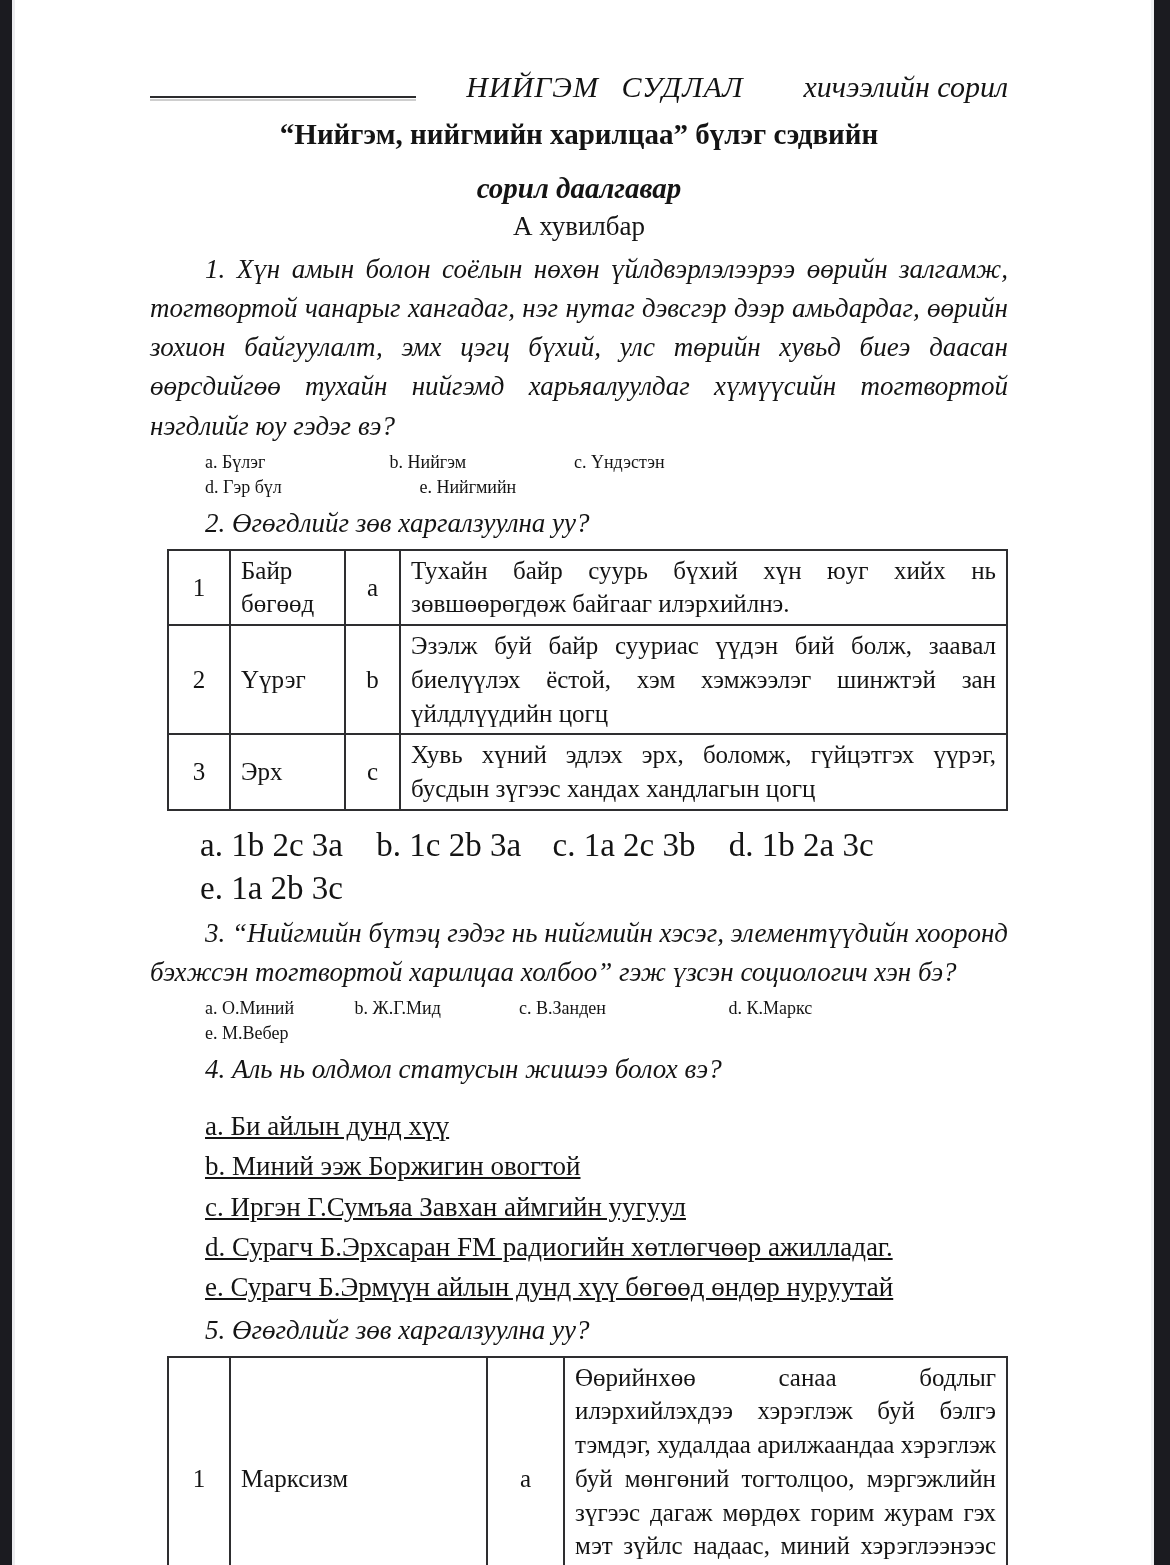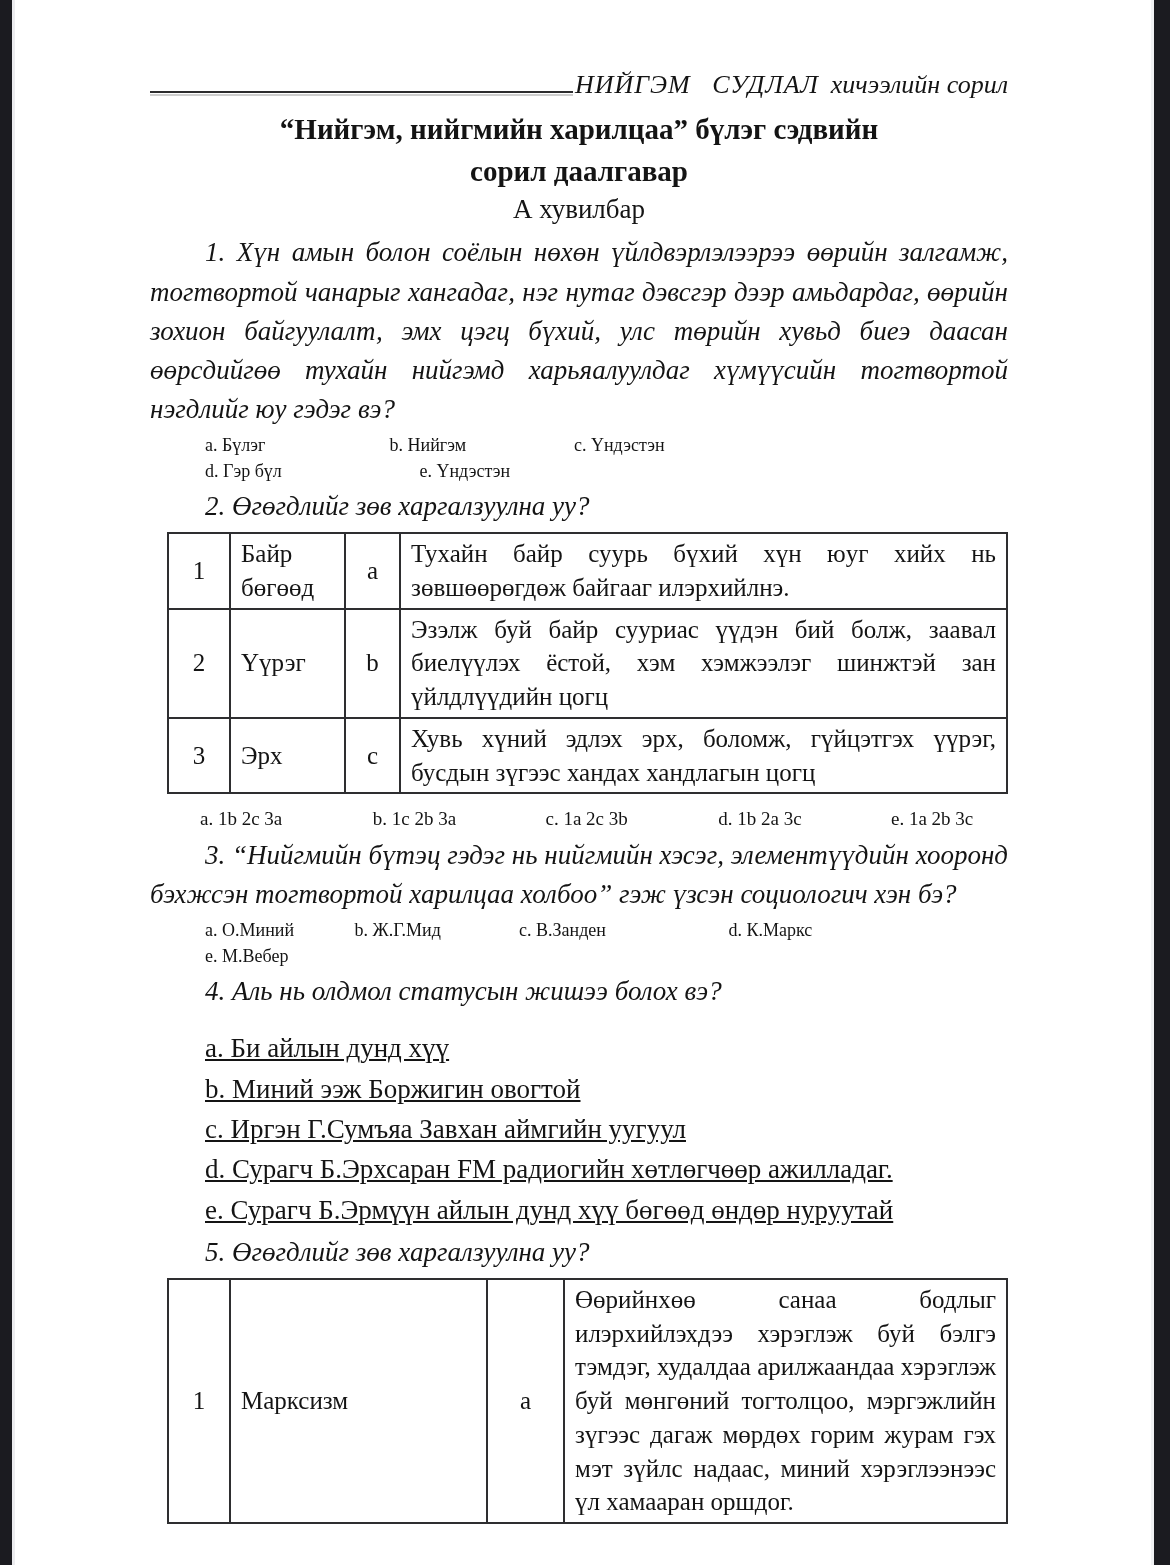--- a/index.html
+++ b/index.html
@@ -9,21 +9,21 @@
     font-family:"Liberation Serif","DejaVu Serif",serif;
   }
   .edge-left{position:absolute;left:0;top:0;width:12px;height:1565px;background:#1b1b20;}
   .edge-left-line{position:absolute;left:12px;top:0;width:3px;height:1565px;background:#ececef;}
   .edge-right{position:absolute;right:0;top:0;width:16px;height:1565px;background:#1b1b20;}
   .edge-right-line{position:absolute;right:16px;top:0;width:3px;height:1565px;background:#f1f2f4;}
 
   .page{position:absolute;left:150px;top:70px;width:858px;}
 
   
-  .doc-header{display:flex;align-items:flex-end;font-style:italic;font-size:26px;line-height:1.15;white-space:nowrap;}
+  .doc-header{display:flex;align-items:flex-end;font-style:italic;font-size:30px;line-height:1.15;white-space:nowrap;gap:48px;}
   .header-rule{flex:1 1 auto;height:0;border-bottom:2px solid #2c2c2e;box-shadow:0 3px 0 rgba(60,60,60,.25);margin:0 2px 7px 0;}
   .header-main{word-spacing:14px;letter-spacing:1px;}
   .header-sub{margin-left:12px;}
 
   
   .title{ text-align:center;font-weight:700;font-size:29px;line-height:1.32;margin-top:10px;}
   .variant{text-align:center;font-size:27px;margin:4px 0 8px;}
 
   
   .qpara{font-style:italic;font-size:27px;line-height:1.45;text-align:justify;text-indent:55px;margin:4px 0;}
@@ -31,21 +31,21 @@
 
   
   .optrow{font-size:18px;line-height:1.42;margin-left:55px;}
   .opt{display:inline-block;}
   .w180{width:180px;} .w210{width:210px;}
   .w145{width:145px;} .w160{width:160px;} .w205{width:205px;} .w200{width:200px;}
   .vopts{font-size:27px;line-height:1.46;margin-left:55px;text-decoration:underline;}
   .vopts div{margin:1px 0;}
 
   
-  .ansrow{font-size:19px;margin:13px 0 4px 50px;line-height:1.3;}
+  .ansrow{font-size:33px;margin:13px 0 4px 50px;line-height:1.3;}
   .ans{display:inline-block;width:168px;}
   .ans:last-child{width:auto;}
 
   
   table.match{border-collapse:collapse;margin:6px 0 2px 17px;width:841px;table-layout:fixed;}
   table.match td{border:2px solid #2e2e30;font-size:25px;line-height:1.35;padding:3px 10px;vertical-align:middle;}
   td.c-num{width:40px;text-align:center;}
   table.t1 td.c-term{width:93px;}
   table.t1 td.c-letter{width:33px;text-align:center;}
   table.t2 td.c-term{width:235px;}
@@ -62,32 +62,32 @@
 
 <div class="page">
 
   <div class="doc-header">
     <div class="header-rule"></div>
     <span class="header-main">НИЙГЭМ СУДЛАЛ</span>
     <span class="header-sub">хичээлийн сорил</span>
   </div>
 
   <div class="title">“Нийгэм, нийгмийн харилцаа” бүлэг сэдвийн</div>
-  <div class="title" style="margin-top:4px;">сорил даалгавар</div>
+  <div class="title" style="margin-top:16px;font-style:italic;">сорил даалгавар</div>
   <div class="variant">А хувилбар</div>
 
   <div class="qpara">1. Хүн амын болон соёлын нөхөн үйлдвэрлэлээрээ өөрийн залгамж, тогтвортой чанарыг хангадаг, нэг нутаг дэвсгэр дээр амьдардаг, өөрийн зохион байгуулалт, эмх цэгц бүхий, улс төрийн хувьд биеэ даасан өөрсдийгөө тухайн нийгэмд харьяалуулдаг хүмүүсийн тогтвортой нэгдлийг юу гэдэг вэ?</div>
   <div class="optrow">
     <span class="opt w180">a. Бүлэг</span>
     <span class="opt w180">b. Нийгэм</span>
     <span class="opt">c. Үндэстэн</span>
   </div>
   <div class="optrow">
     <span class="opt w210">d. Гэр бүл</span>
-    <span class="opt">e. Үндэстэн</span>
+    <span class="opt">e. Нийгмийн</span>
   </div>
 
   <div class="qline">2. Өгөгдлийг зөв харгалзуулна уу?</div>
 
   <table class="match t1">
     <tbody>
         <tr>
       <td class="c-num">1</td>
       <td class="c-term">Байр бөгөөд</td>
       <td class="c-letter">a</td>

